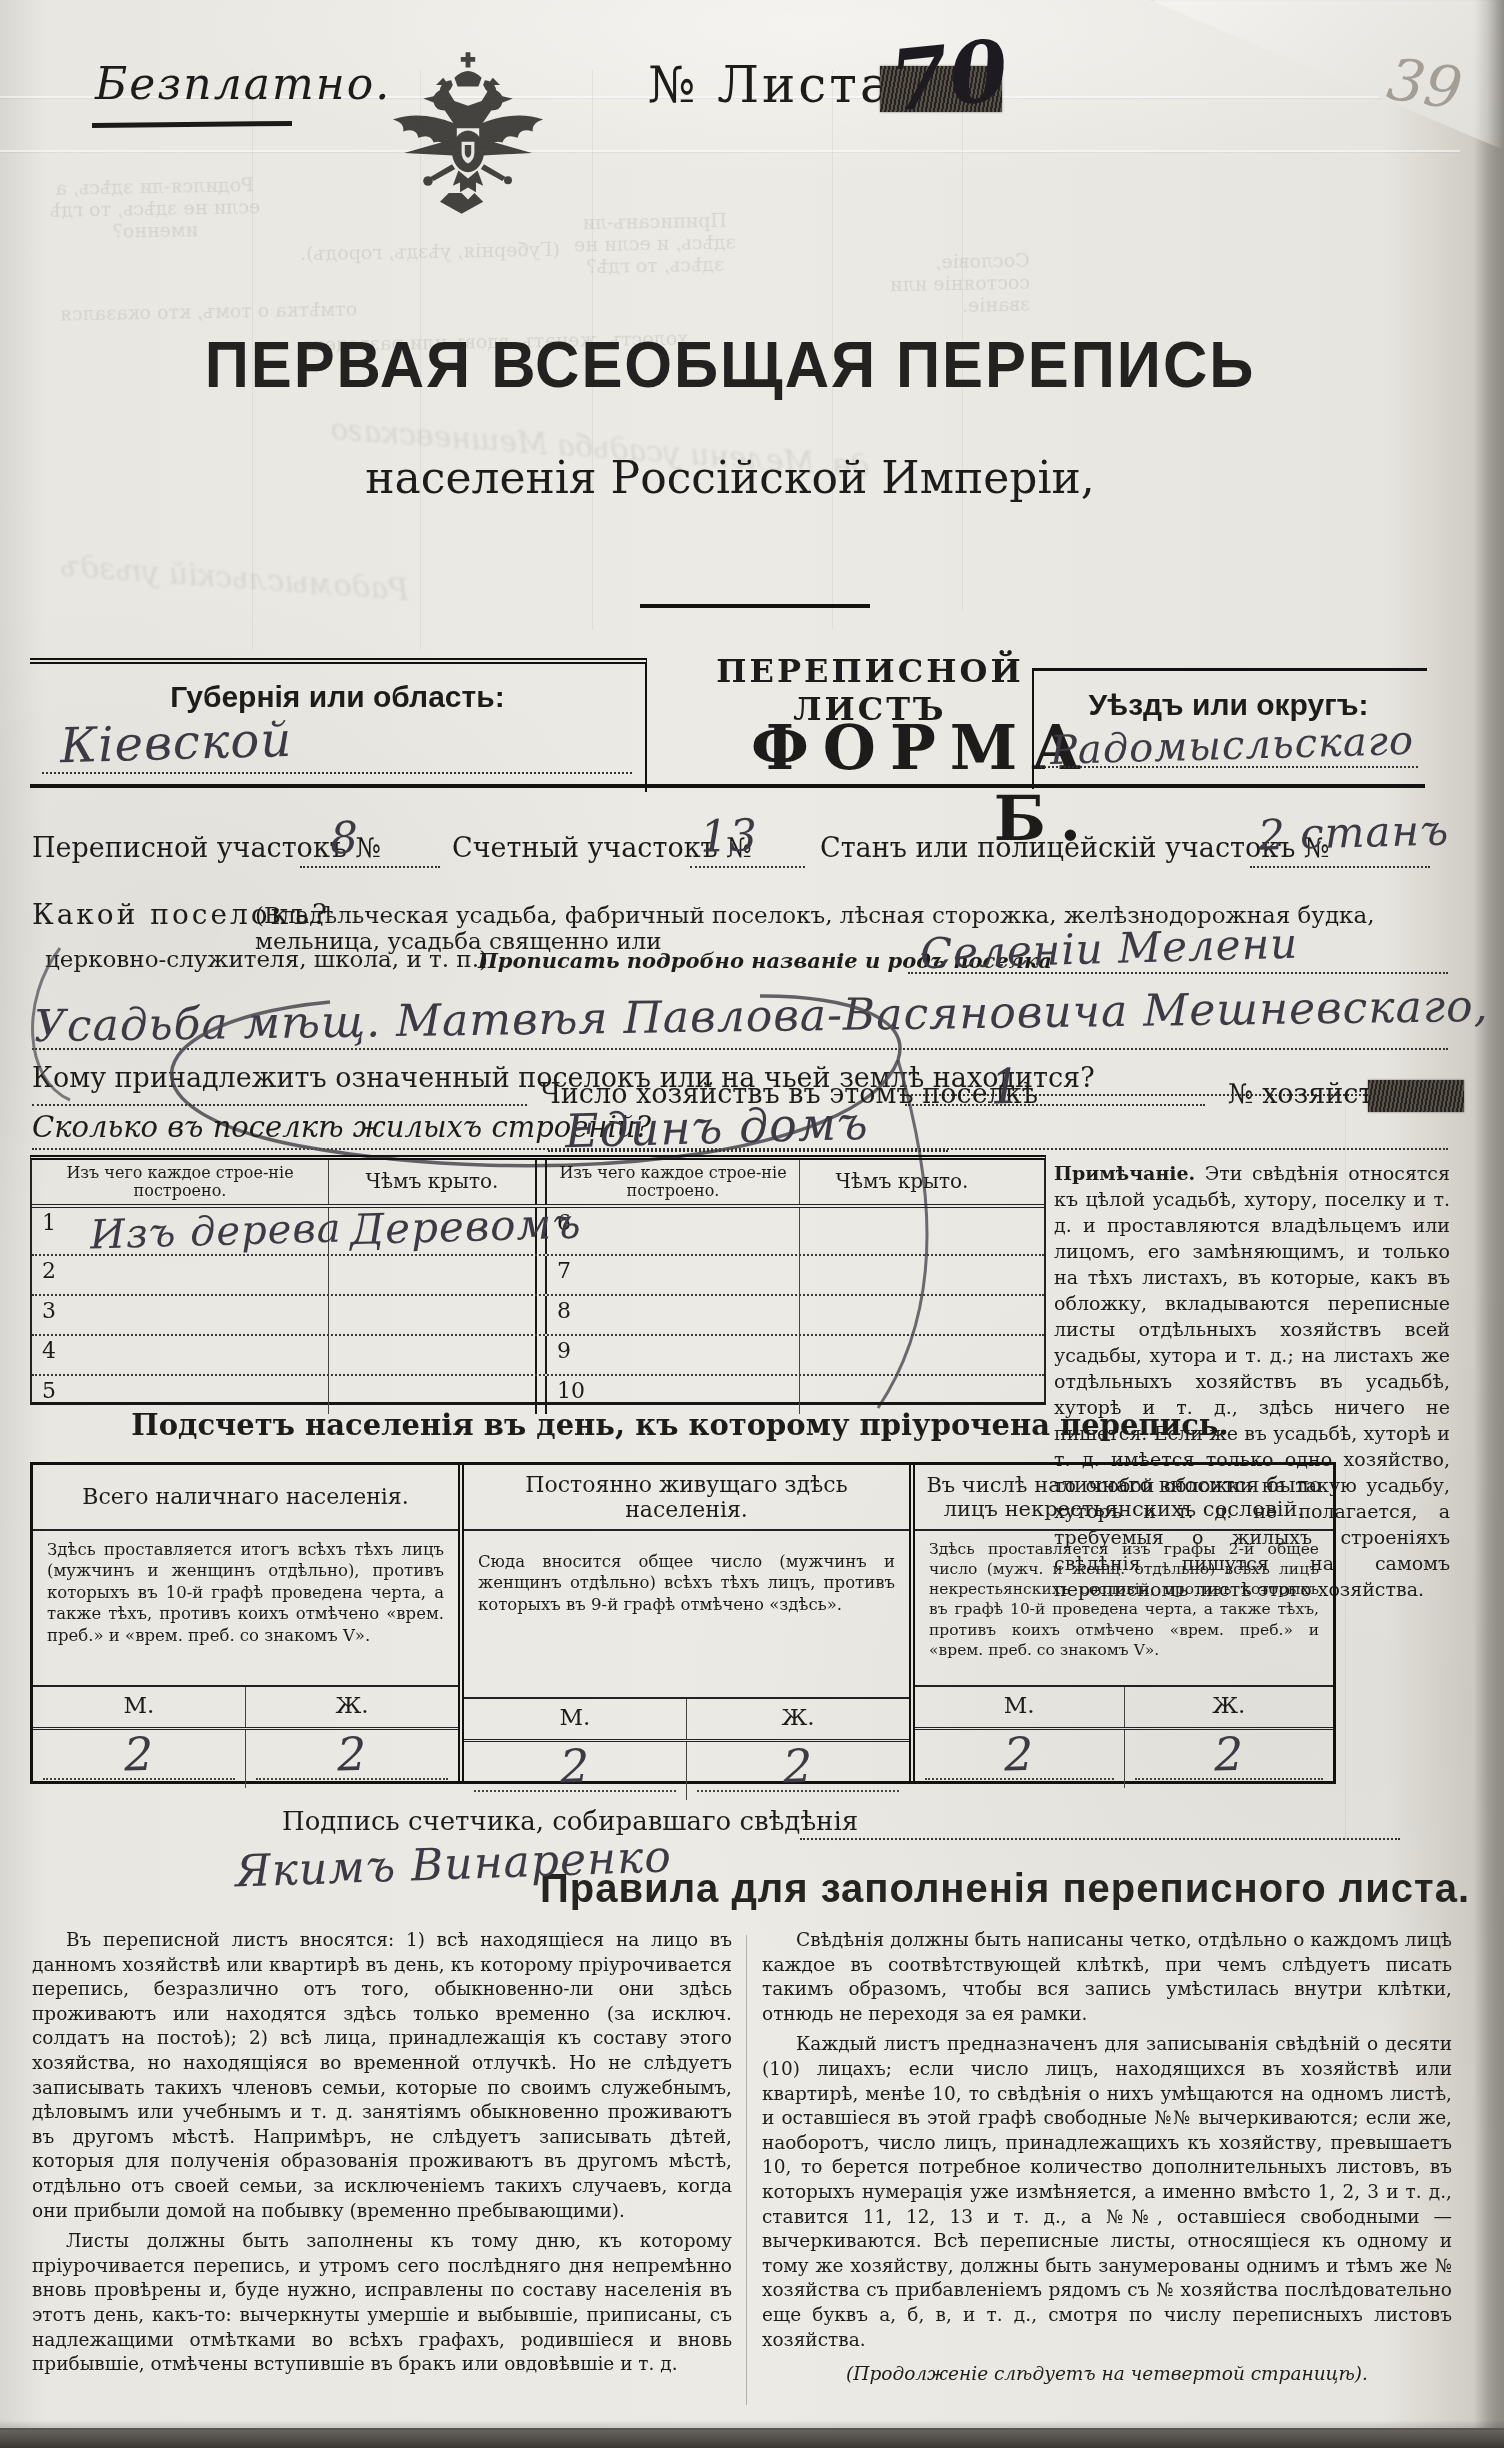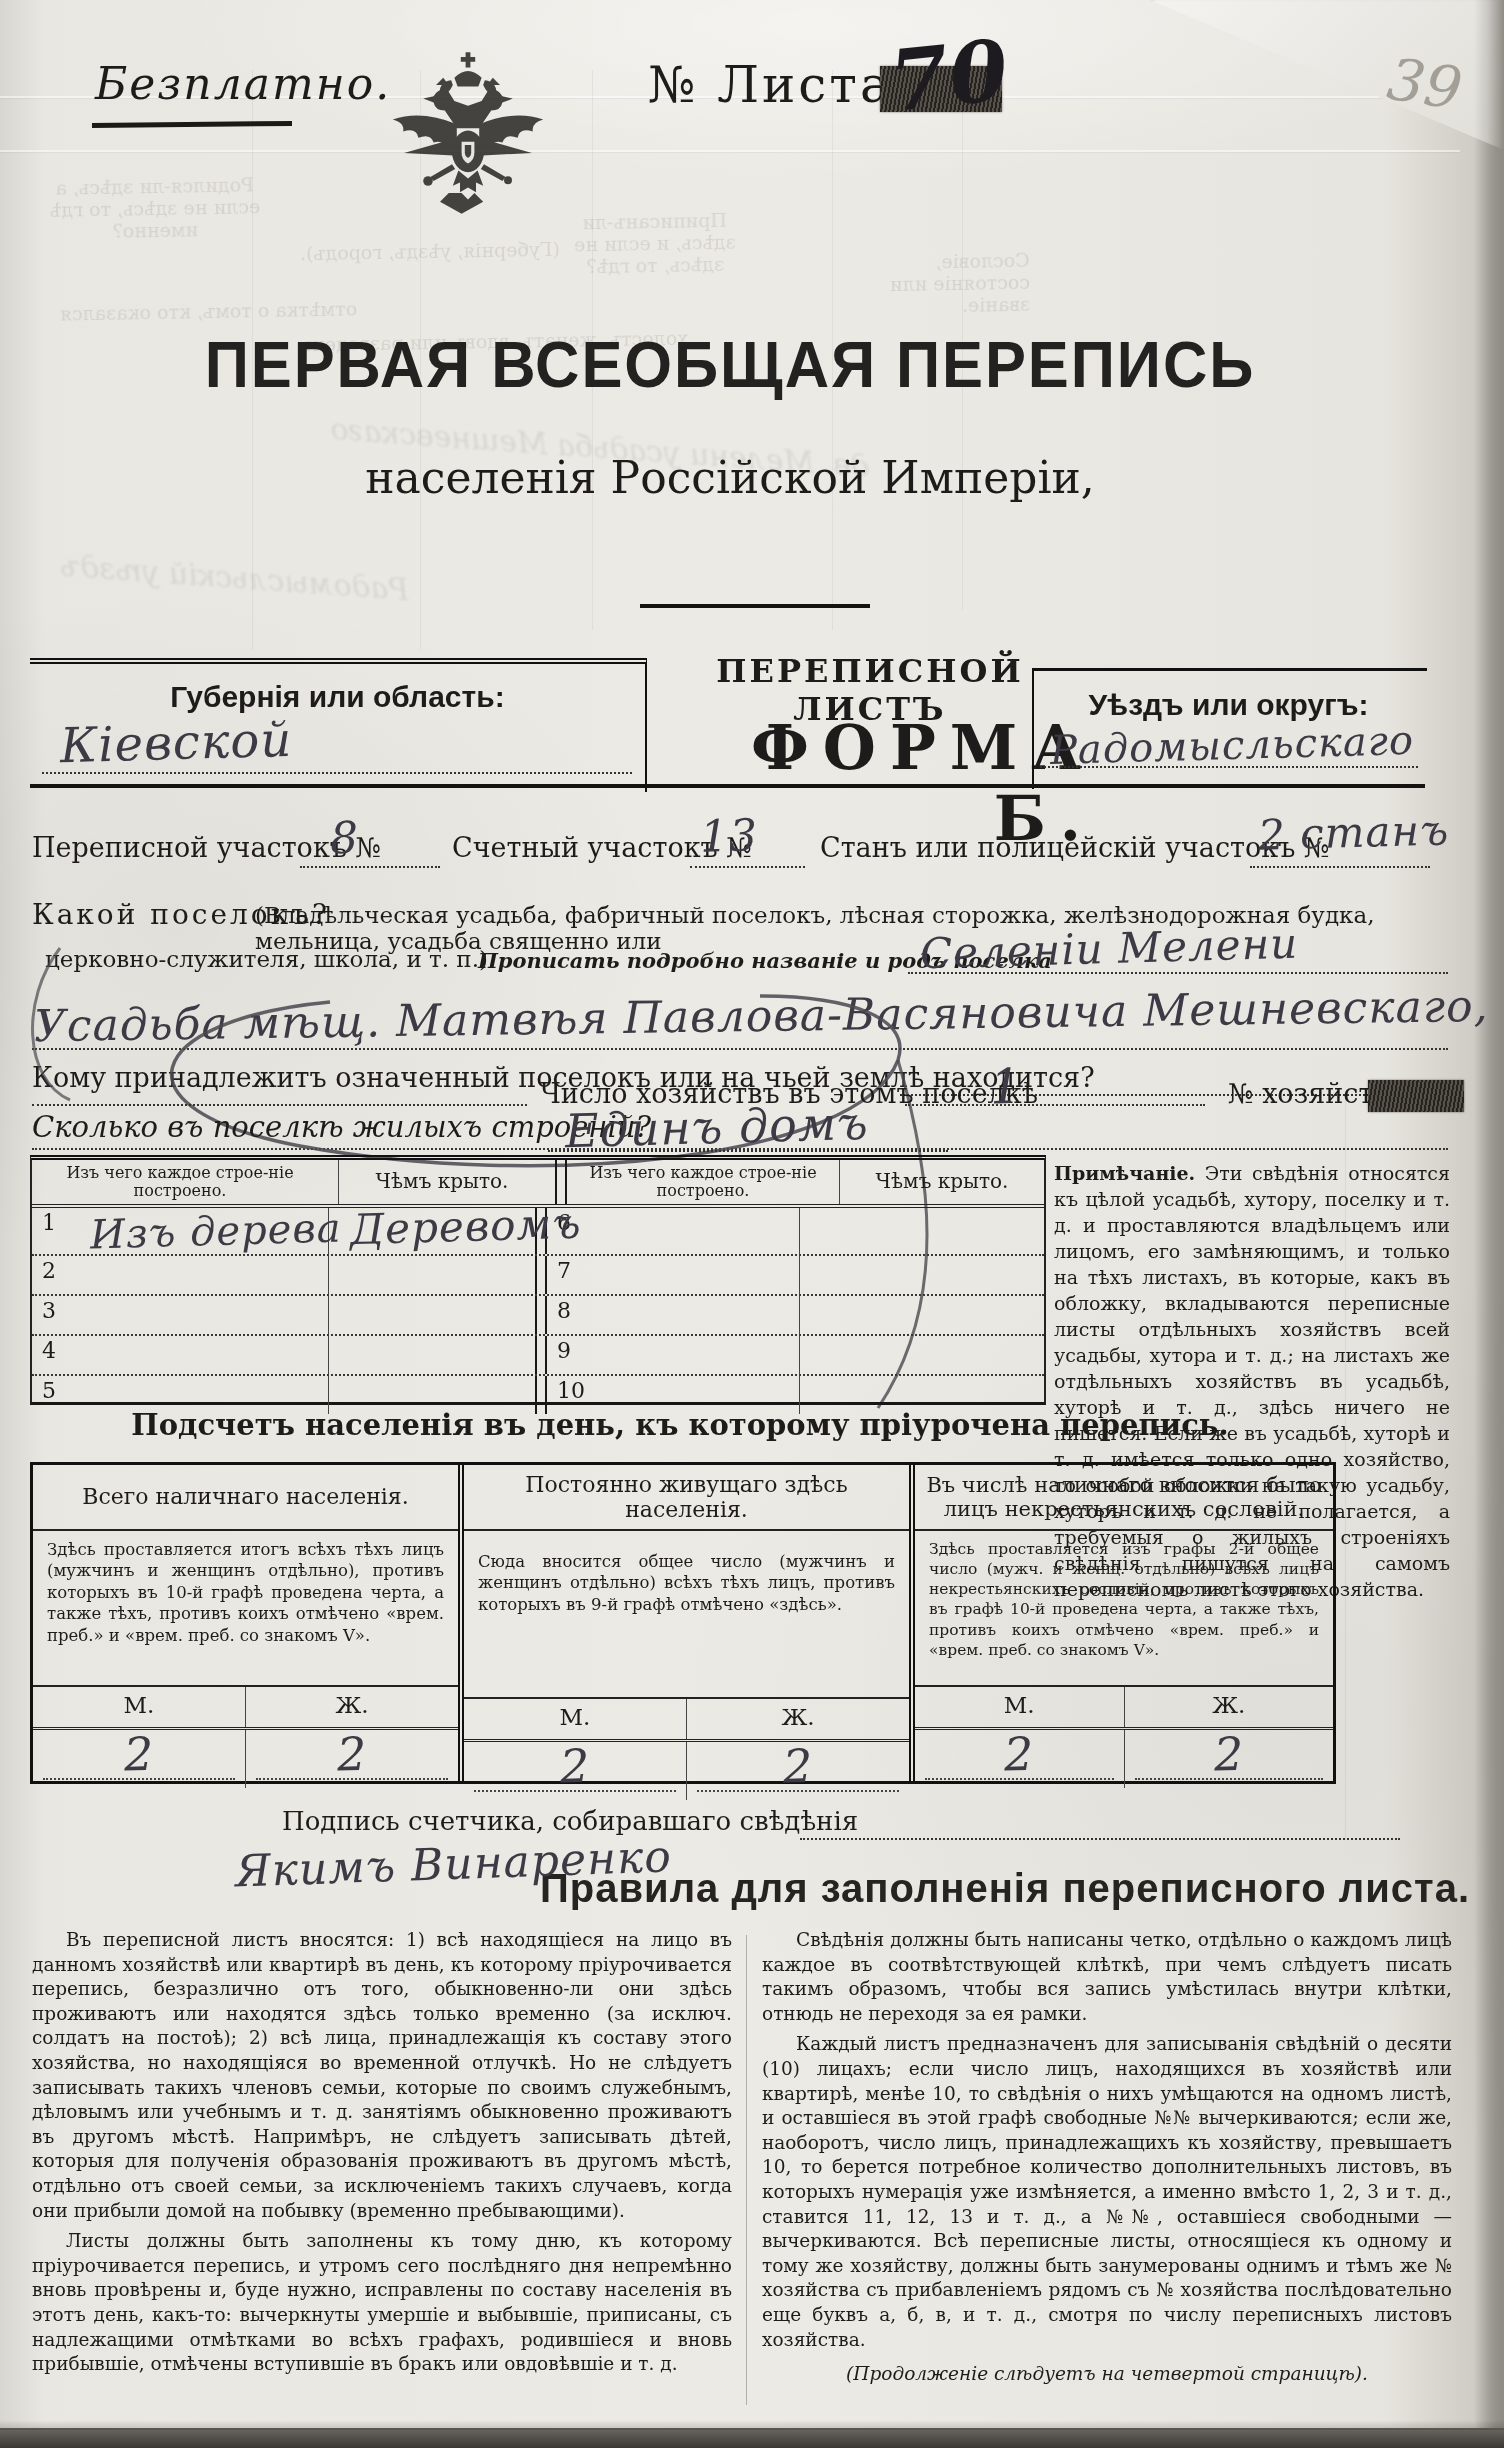--- a/index.html
+++ b/index.html
@@ -21,21 +21,21 @@
   .thick{background:#15130f;}
   .bleed{opacity:.13;color:#4a4840;transform:scaleX(-1) rotate(1deg);filter:blur(.5px);
       font-size:19px;white-space:nowrap;}
   .bleedhw{opacity:.12;color:#55525c;transform:scaleX(-1) rotate(-4deg);filter:blur(.8px);
       font-style:italic;font-size:30px;white-space:nowrap;}
   .vbleed{width:1px;background:rgba(0,0,0,.05);}
   .crease{height:2px;background:rgba(255,255,255,.5);box-shadow:0 1px 1px rgba(0,0,0,.05);}
   
   .btable{left:30px;top:1155px;width:1012px;height:242px;border:2px solid #222;
       border-top:5px double #111;border-bottom:3px solid #181614;}
-  .bhead{display:flex;height:44px;border-bottom:4px double #222;justify-content:space-between;}
+  .bhead{display:flex;height:44px;border-bottom:4px double #222;}
   .bhead div{font-size:16px;line-height:1.15;text-align:center;padding-top:4px;}
   .brow{display:flex;height:38px;border-bottom:2px dotted #3a3834;position:relative;}
   .brow:last-child{border-bottom:none;}
   .bnum{font-size:22px;padding:2px 0 0 10px;width:34px;}
   .c1{width:296px;} .c2{width:206px;border-left:1px solid #444;}
   .sep2{width:8px;border-left:2px solid #1a1816;border-right:2px solid #1a1816;}
   .c3{width:252px;} .c4{width:204px;border-left:1px solid #444;}
   
   .ctable{left:30px;top:1462px;width:1300px;height:316px;border:3px solid #131110;display:flex;}
   .cgroup{position:relative;}

